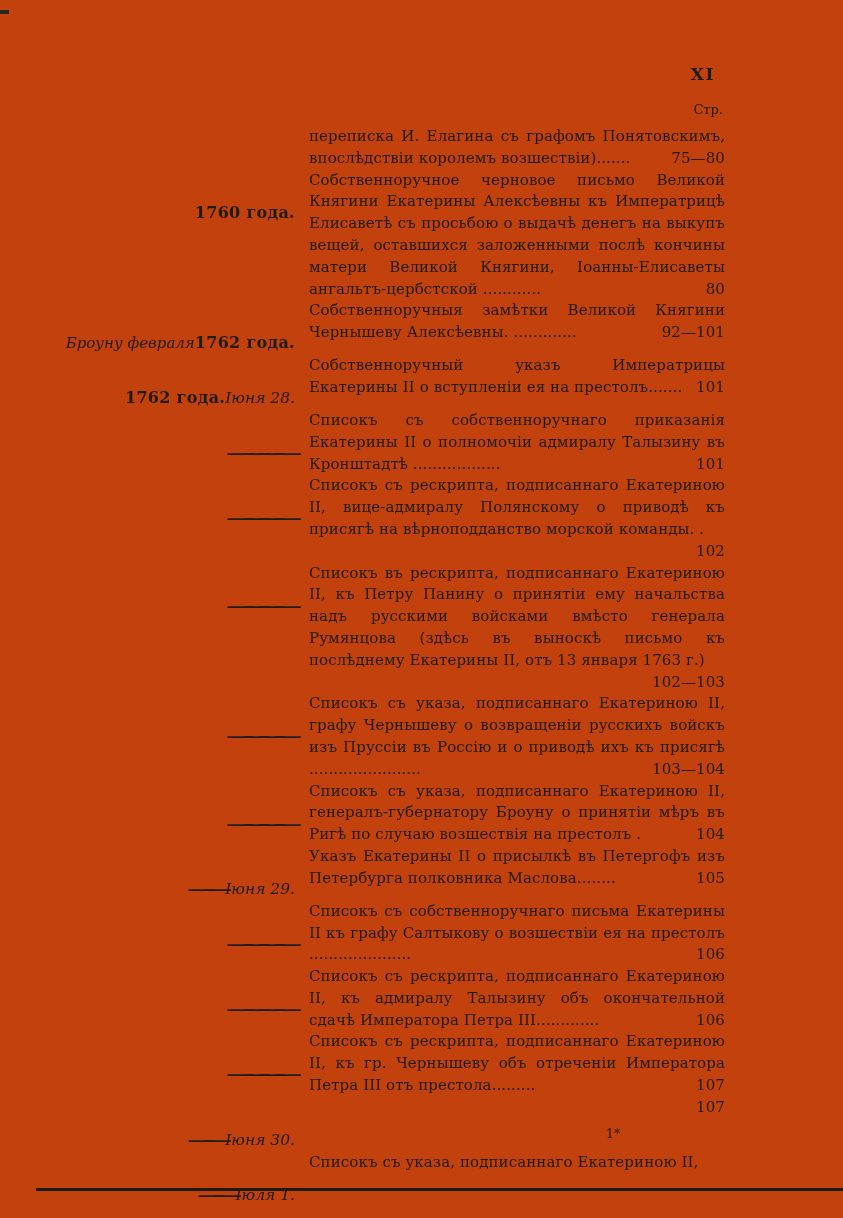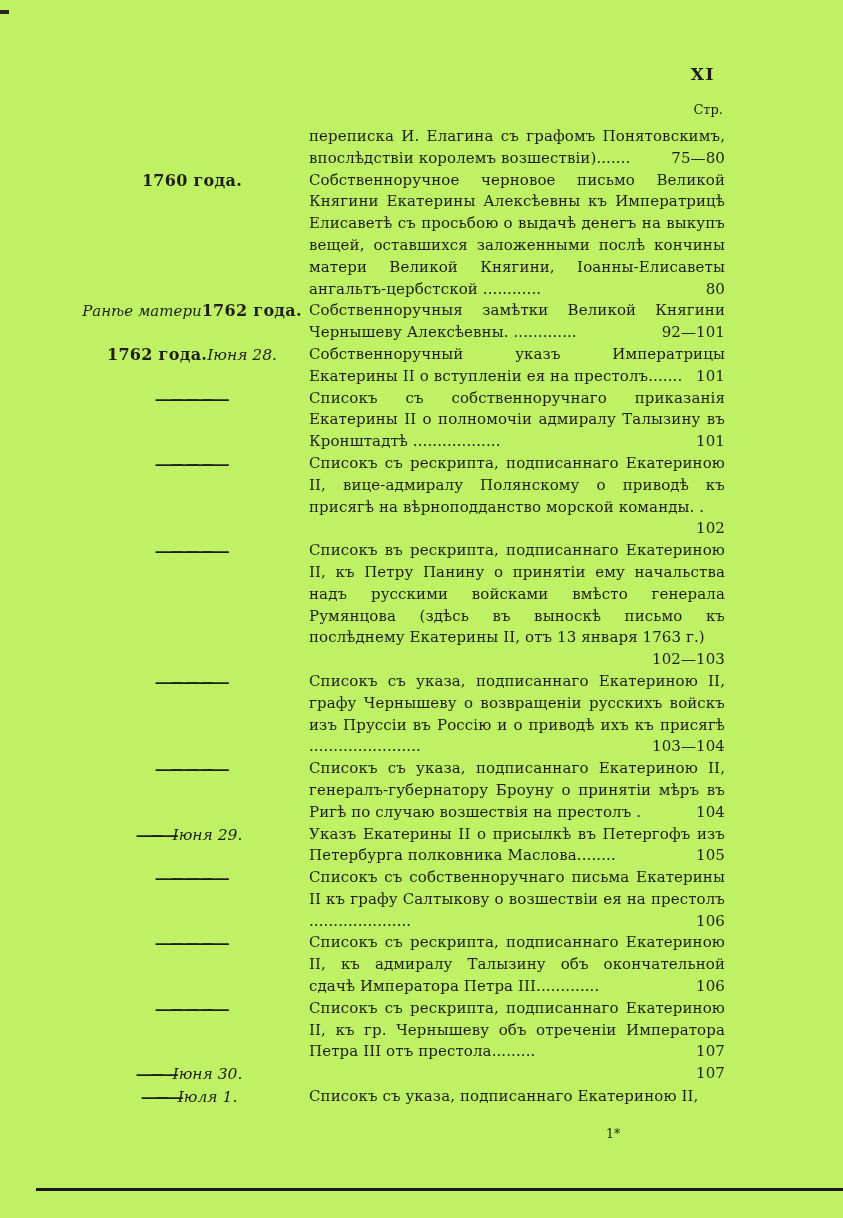--- a/index.html
+++ b/index.html
@@ -4,41 +4,42 @@
 <style>
   * { margin:0; padding:0; box-sizing:border-box; }
   html,body { width:843px; height:1218px; }
   body {
     background:#f5f4ef;
     font-family:"DejaVu Serif", serif;
     color:#201d18;
     position:relative;
     overflow:hidden;
   }
-  .scan-page { position:absolute; inset:0; background:#bef264; }
+  .scan-page { position:absolute; inset:0; background:#c2410c; }
   .speck { position:absolute; left:0; top:10px; width:9px; height:4px; background:#2a2620; }
   .folio {
     position:absolute; top:64px; right:128px;
     font-weight:bold; font-size:17px; letter-spacing:1.5px;
   }
   .col-header {
     position:absolute; top:102px; right:120px;
     font-size:13px;
   }
   .entries {
     position:absolute; left:85px; top:126px; width:640px;
   }
   .entry { display:flex; align-items:flex-start; }
   .entry-date {
     width:224px; flex:none;
-    display:flex; justify-content:center; align-items:baseline;
+    display:flex; justify-content:flex-end; align-items:baseline;
     flex-wrap:nowrap;
     padding:0 14px 0 4px;
     font-size:15.5px; line-height:21.8px;
     white-space:nowrap;
+    margin-top:32px;
   }
   .entry-date .seg { white-space:nowrap; }
   .seg-year { font-weight:bold; font-size:16px; letter-spacing:0.3px; }
   .seg-prefix { font-style:italic; font-size:15px; }
   .seg-day { font-style:italic; font-size:15.5px; }
   .seg-dash {
     display:inline-block;
     transform:scaleX(1.9);
     transform-origin:center;
     font-weight:bold;
@@ -74,21 +75,21 @@
 
   <div class="entry">
     <div class="entry-date">
           <span class="seg seg-year">1760 года.</span>
         </div>
     <div class="entry-body"><span class="entry-text">Собственноручное черновое письмо Великой Княгини Екатерины Алексѣевны къ Императрицѣ Елисаветѣ съ просьбою о выдачѣ денегъ на выкупъ вещей, оставшихся заложенными послѣ кончины матери Великой Княгини, Іоанны-Елисаветы ангальтъ-цербстской ............</span><span class="pages">80</span></div>
   </div>
 
   <div class="entry">
     <div class="entry-date">
-          <span class="seg seg-prefix">Ранѣе матери</span>
+          <span class="seg seg-prefix">Броуну февраля</span>
           <span class="seg seg-year">1762 года.</span>
         </div>
     <div class="entry-body"><span class="entry-text">Собственноручныя замѣтки Великой Княгини Чернышеву Алексѣевны. .............</span><span class="pages">92—101</span></div>
   </div>
 
   <div class="entry">
     <div class="entry-date">
           <span class="seg seg-year">1762 года.</span>
           <span class="seg seg-day">Іюня 28.</span>
         </div>

